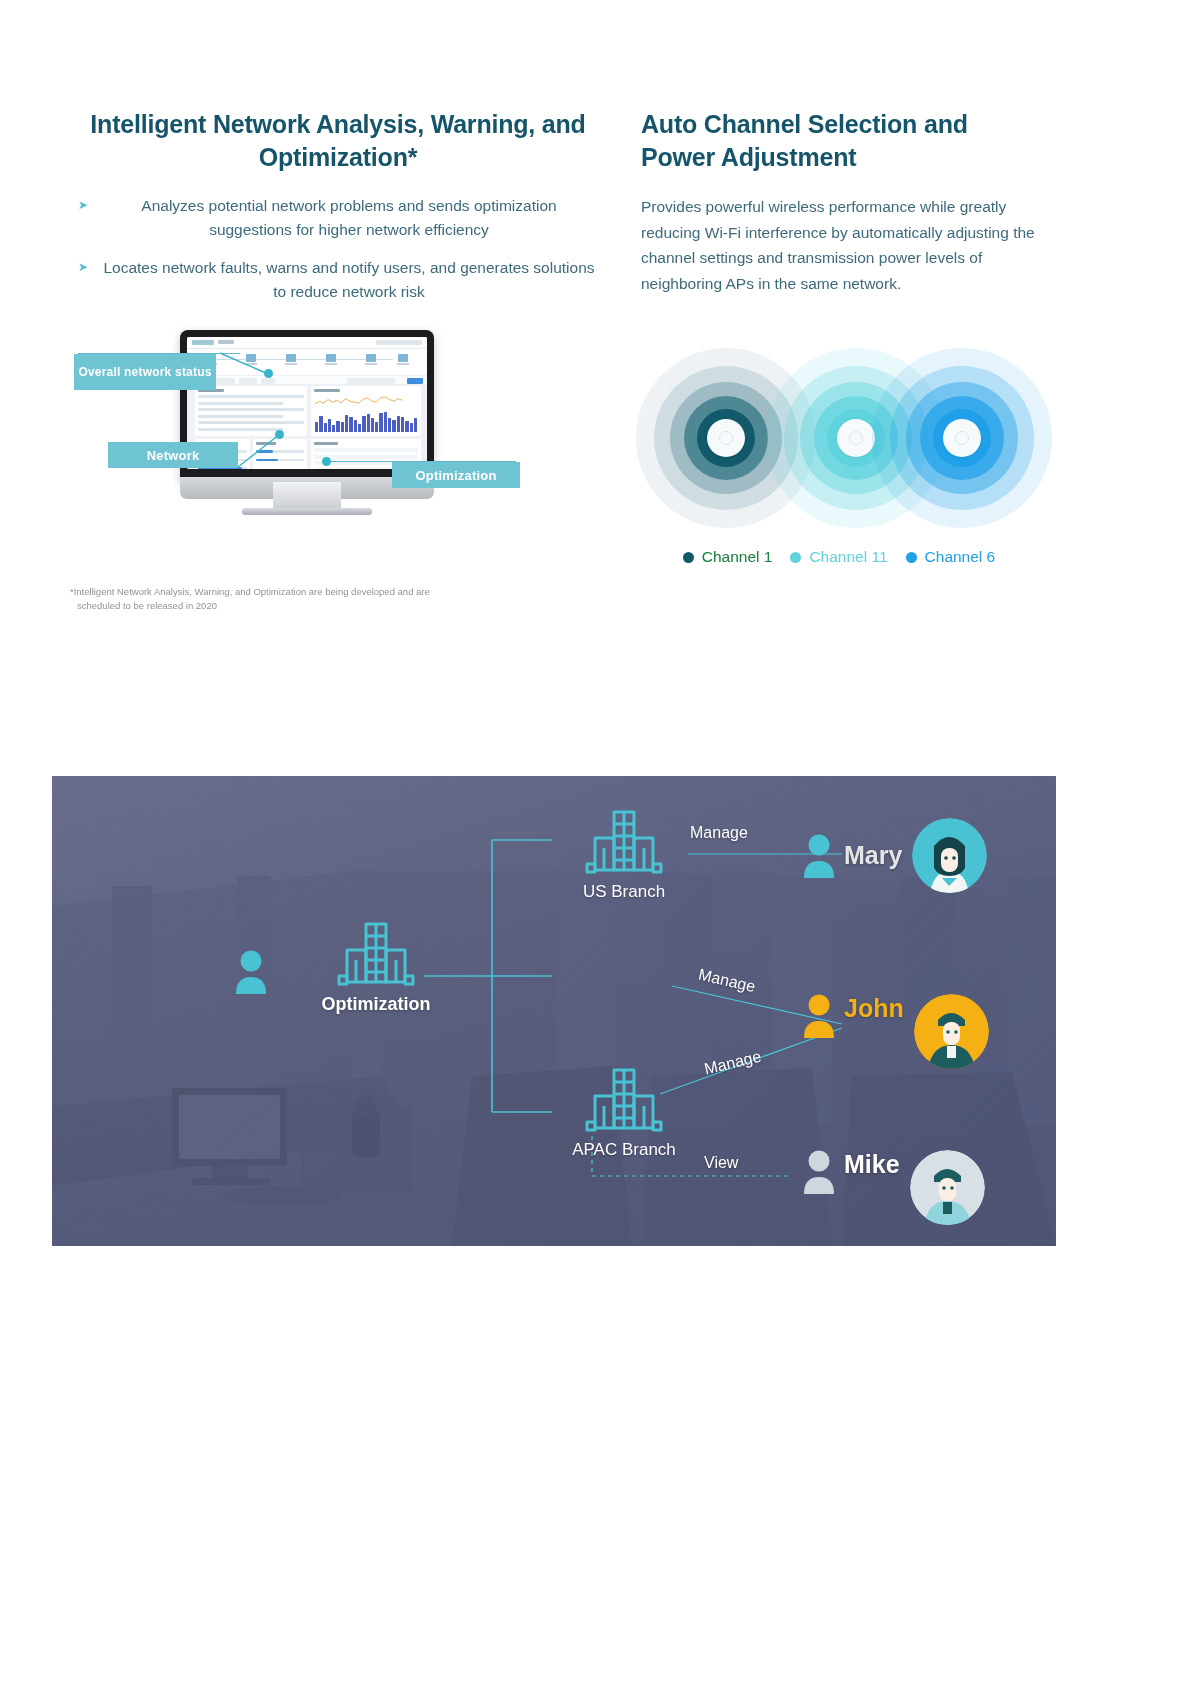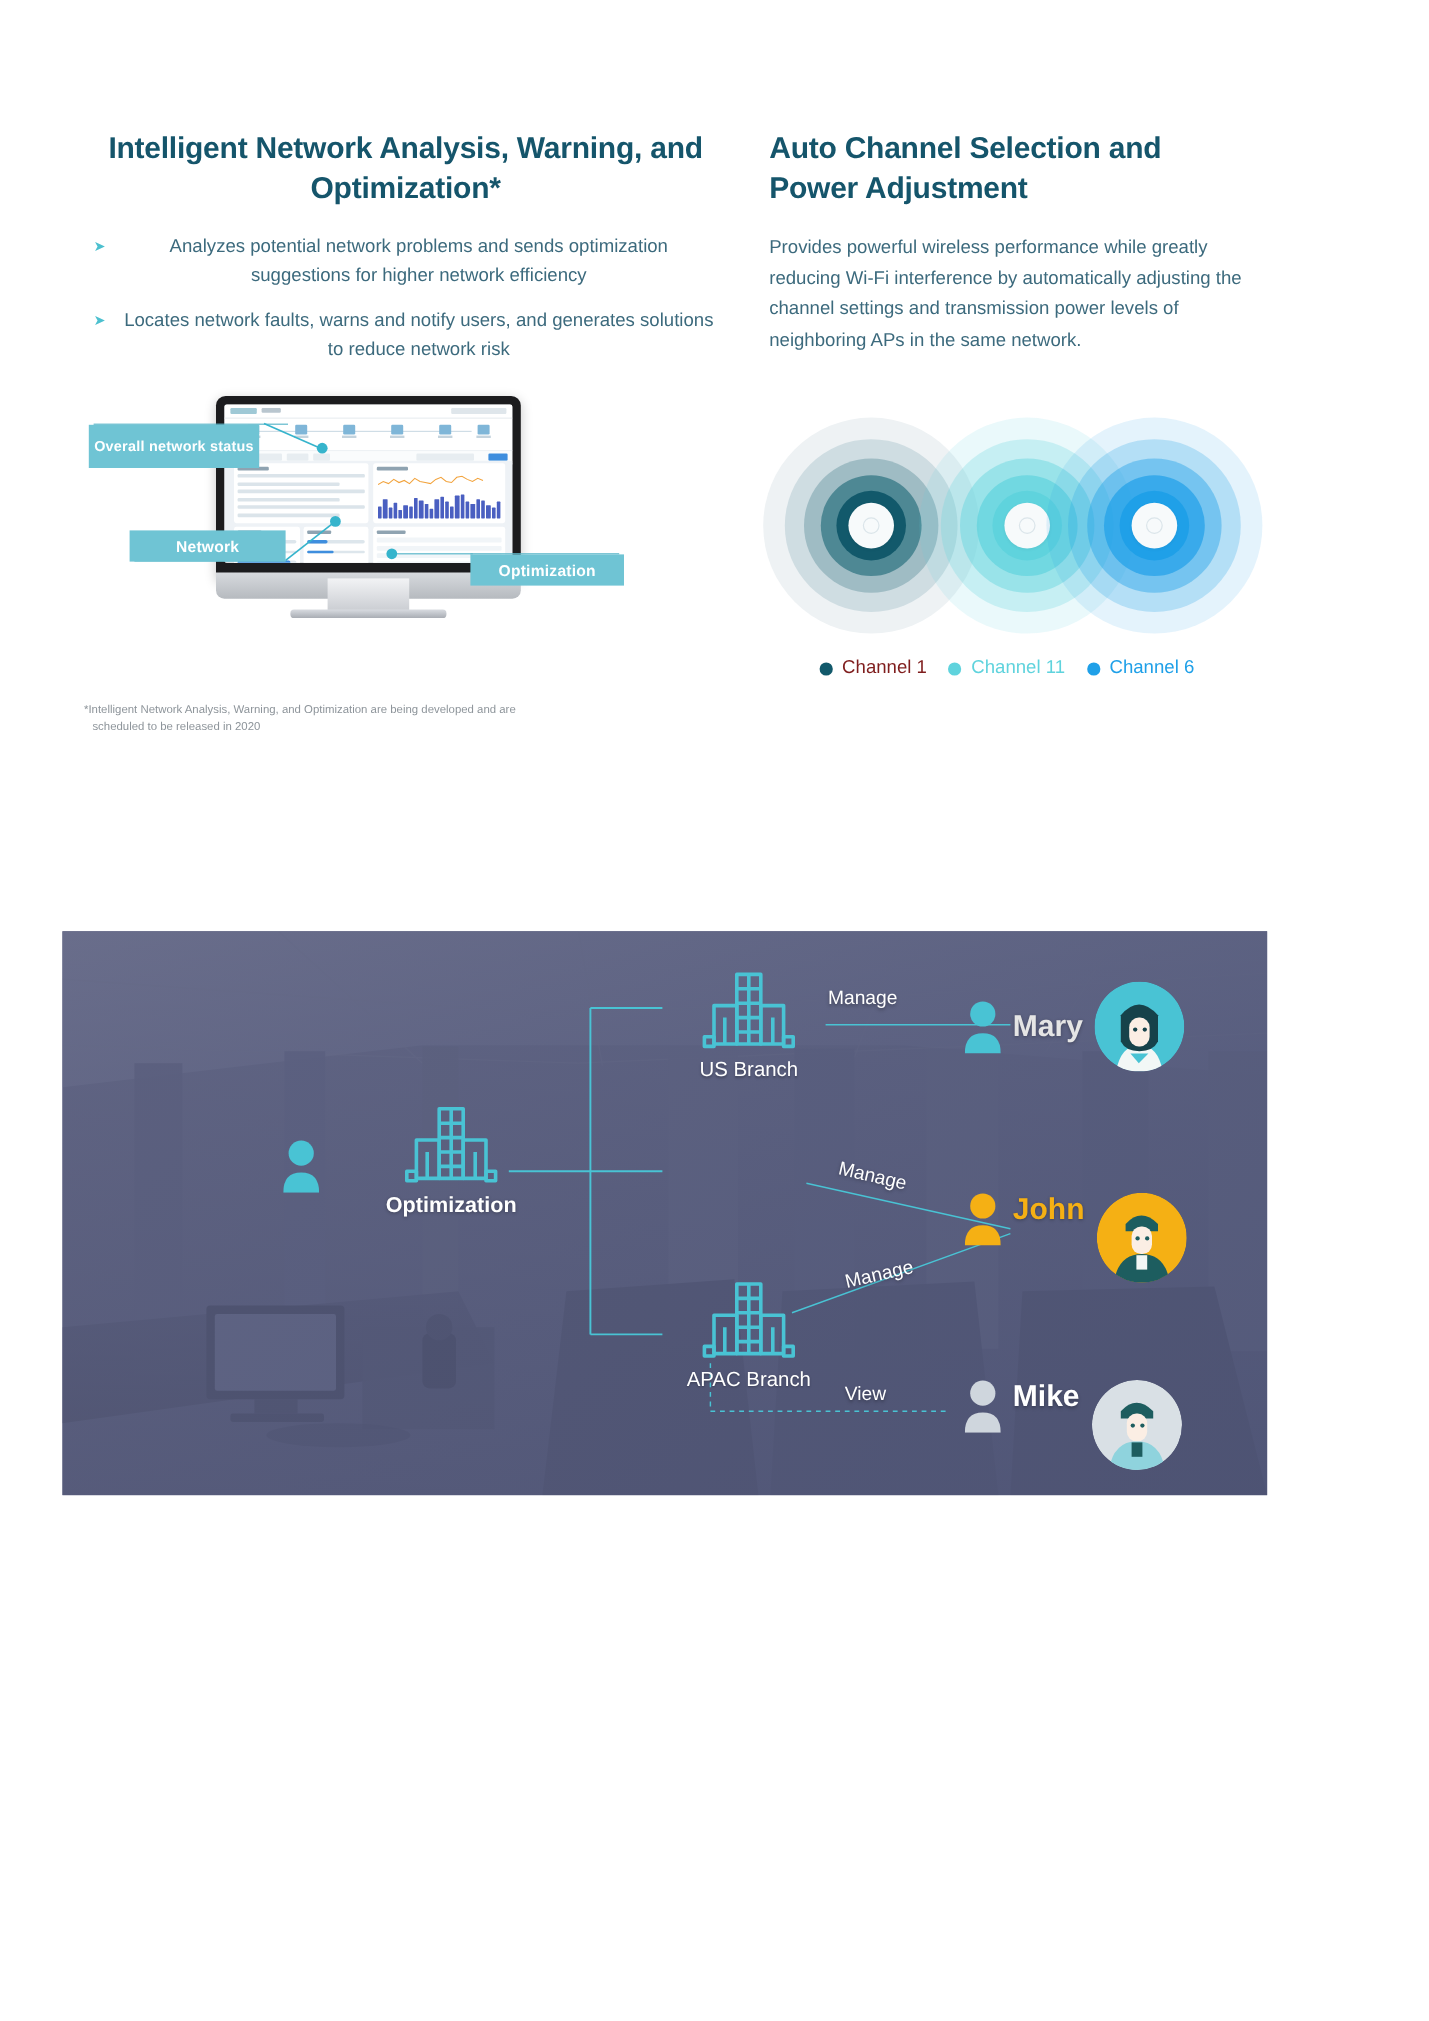--- a/index.html
+++ b/index.html
@@ -370,21 +370,21 @@
       <div class="ring" style="width:112px;height:112px;background:rgba(31,160,232,.42);"></div>
       <div class="ring" style="width:84px;height:84px;background:rgba(31,160,232,.70);"></div>
       <div class="ring" style="width:58px;height:58px;background:#1fa0e8;"></div>
       <div class="ap"></div>
     </div>
   </div>
 
   <div class="legend">
     <span class="item">
       <span class="sw" style="background:#12596b"></span>
-      <span style="color:#7f1d1d">Channel 1</span>
+      <span style="color:#15803d">Channel 1</span>
     </span>
     <span class="item">
       <span class="sw" style="background:#5fd3dd"></span>
       <span style="color:#5fd3dd">Channel 11</span>
     </span>
     <span class="item">
       <span class="sw" style="background:#1fa0e8"></span>
       <span style="color:#1fa0e8">Channel 6</span>
     </span>
   </div>

